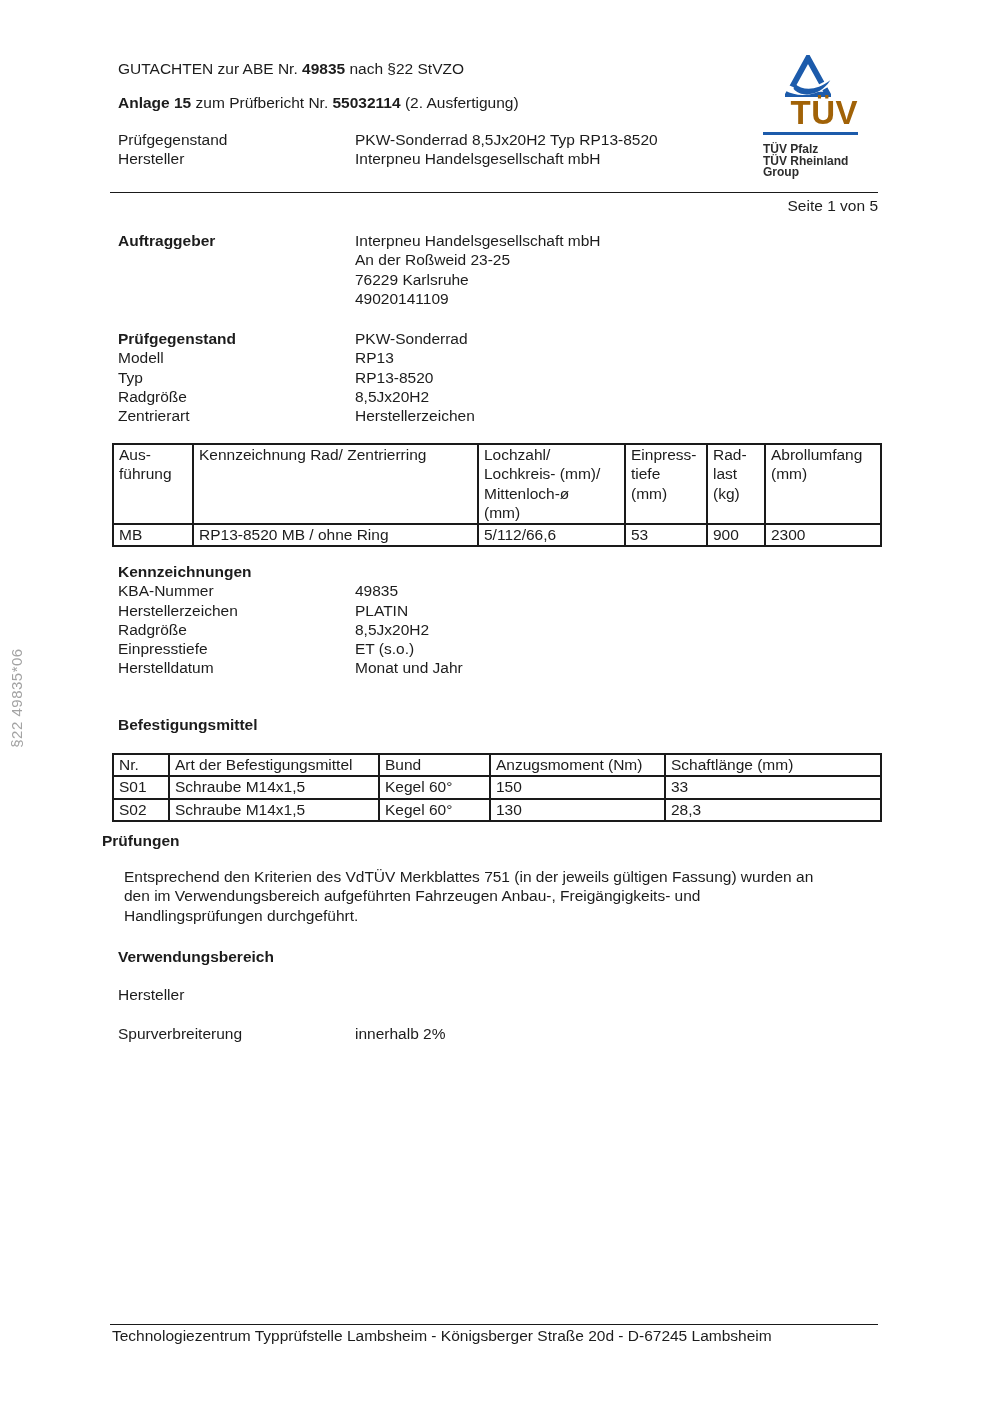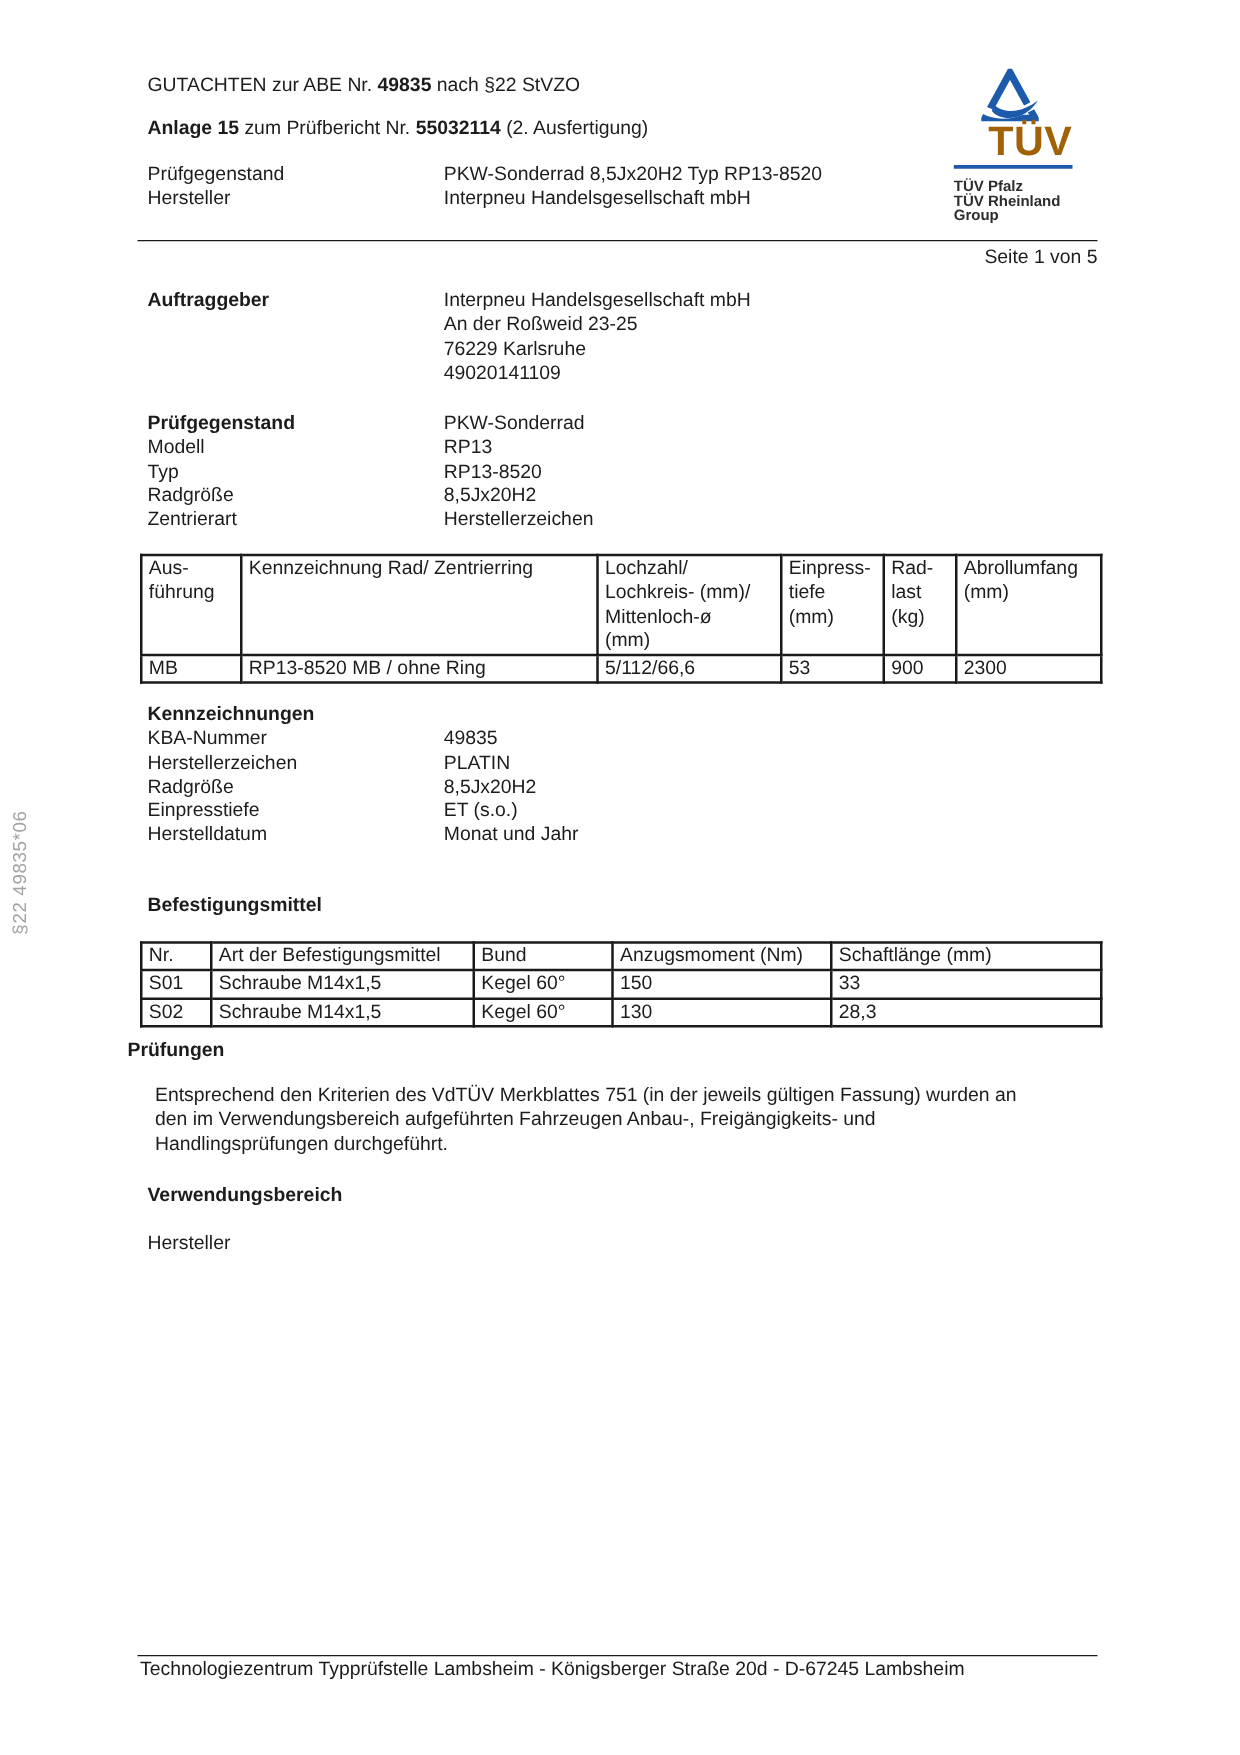--- a/index.html
+++ b/index.html
@@ -247,20 +247,24 @@
   <div class="abs pruef-title sec-title">Prüfungen</div>
   <div class="abs pruef-text">Entsprechend den Kriterien des VdTÜV Merkblattes 751 (in der jeweils gültigen Fassung) wurden an
 den im Verwendungsbereich aufgeführten Fahrzeugen Anbau-, Freigängigkeits- und
 Handlingsprüfungen durchgeführt.</div>
 
   <div class="abs verw-title sec-title">Verwendungsbereich</div>
   <div class="abs verw-rows">
     <div class="lv">
       <div class="lab">Hersteller</div>
     </div>
+    <div class="lv">
+      <div class="lab">Spurverbreiterung</div>
+      <div class="val">innerhalb 2%</div>
+    </div>
   </div>
 
   <div class="side-note">§22  49835*06</div>
 
   <div class="abs rule-bottom"></div>
   <div class="abs footer-text">Technologiezentrum Typprüfstelle Lambsheim - Königsberger Straße 20d - D-67245 Lambsheim</div>
 
 </div>
 
 </body></html>

